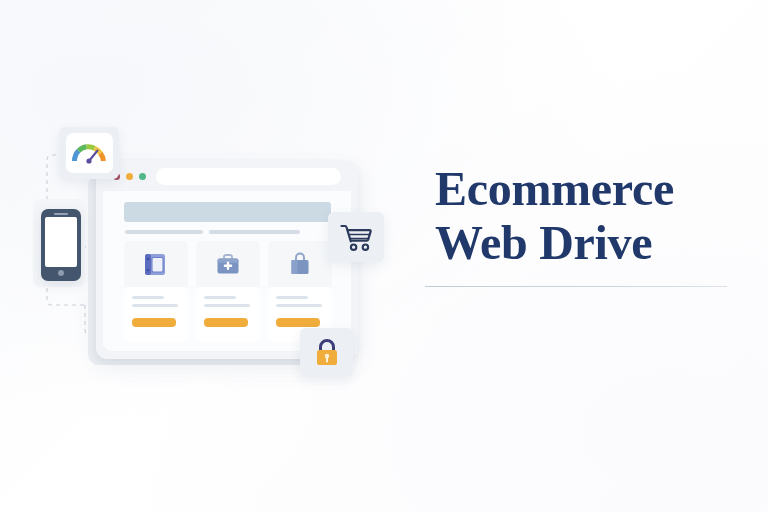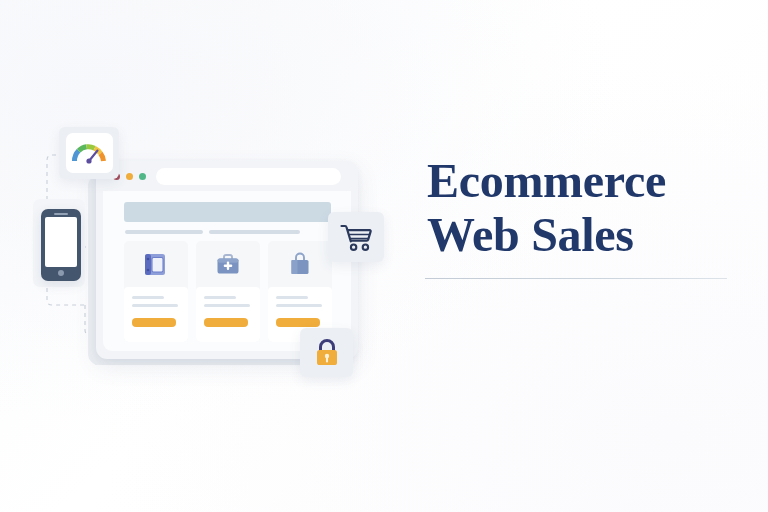--- a/index.html
+++ b/index.html
@@ -114,21 +114,21 @@
   .ghost-panel{
     position:absolute;left:33px;top:199px;width:52px;height:88px;
     background:#f3f5f8;border-radius:7px;
   }
 
   
   .textblock{position:absolute;left:425px;top:152px;width:310px;}
   .title{
     font-family:"Liberation Serif", serif;
     font-size:48px;line-height:1.12;font-weight:700;
-    color:#20386a;letter-spacing:-0.3px;margin:2px;
+    color:#20386a;letter-spacing:-0.3px;margin:10px;
   }
   .title .line2{display:block;}
   .rule{
     margin:16px 0 0 0;height:1px;width:302px;
     background:linear-gradient(to right,#c3ccd6 0%,#ccd4dd 60%,#dde3e9 100%);
   }
   .subtitle{
     margin:12px 0 0 0;
     font-family:"Liberation Sans", sans-serif;
     font-size:19px;font-weight:600;color:#3a7d80;letter-spacing:-0.1px;
@@ -271,18 +271,18 @@
         <circle cx="14" cy="19" r="2.2" fill="#fdf0d8"></circle>
         <path d="M14 20.4 L14 24.4" stroke="#fdf0d8" stroke-width="2.1" stroke-linecap="round"></path>
       </svg>
     </div>
 
   </div>
 
   <div class="textblock">
     <h1 class="title">
       <span>Ecommerce</span>
-      <span class="line2">Web Sales</span>
+      <span class="line2">Web Drive</span>
     </h1>
     <div class="rule"></div>
   </div>
 
 </div>
 
 </body></html>

